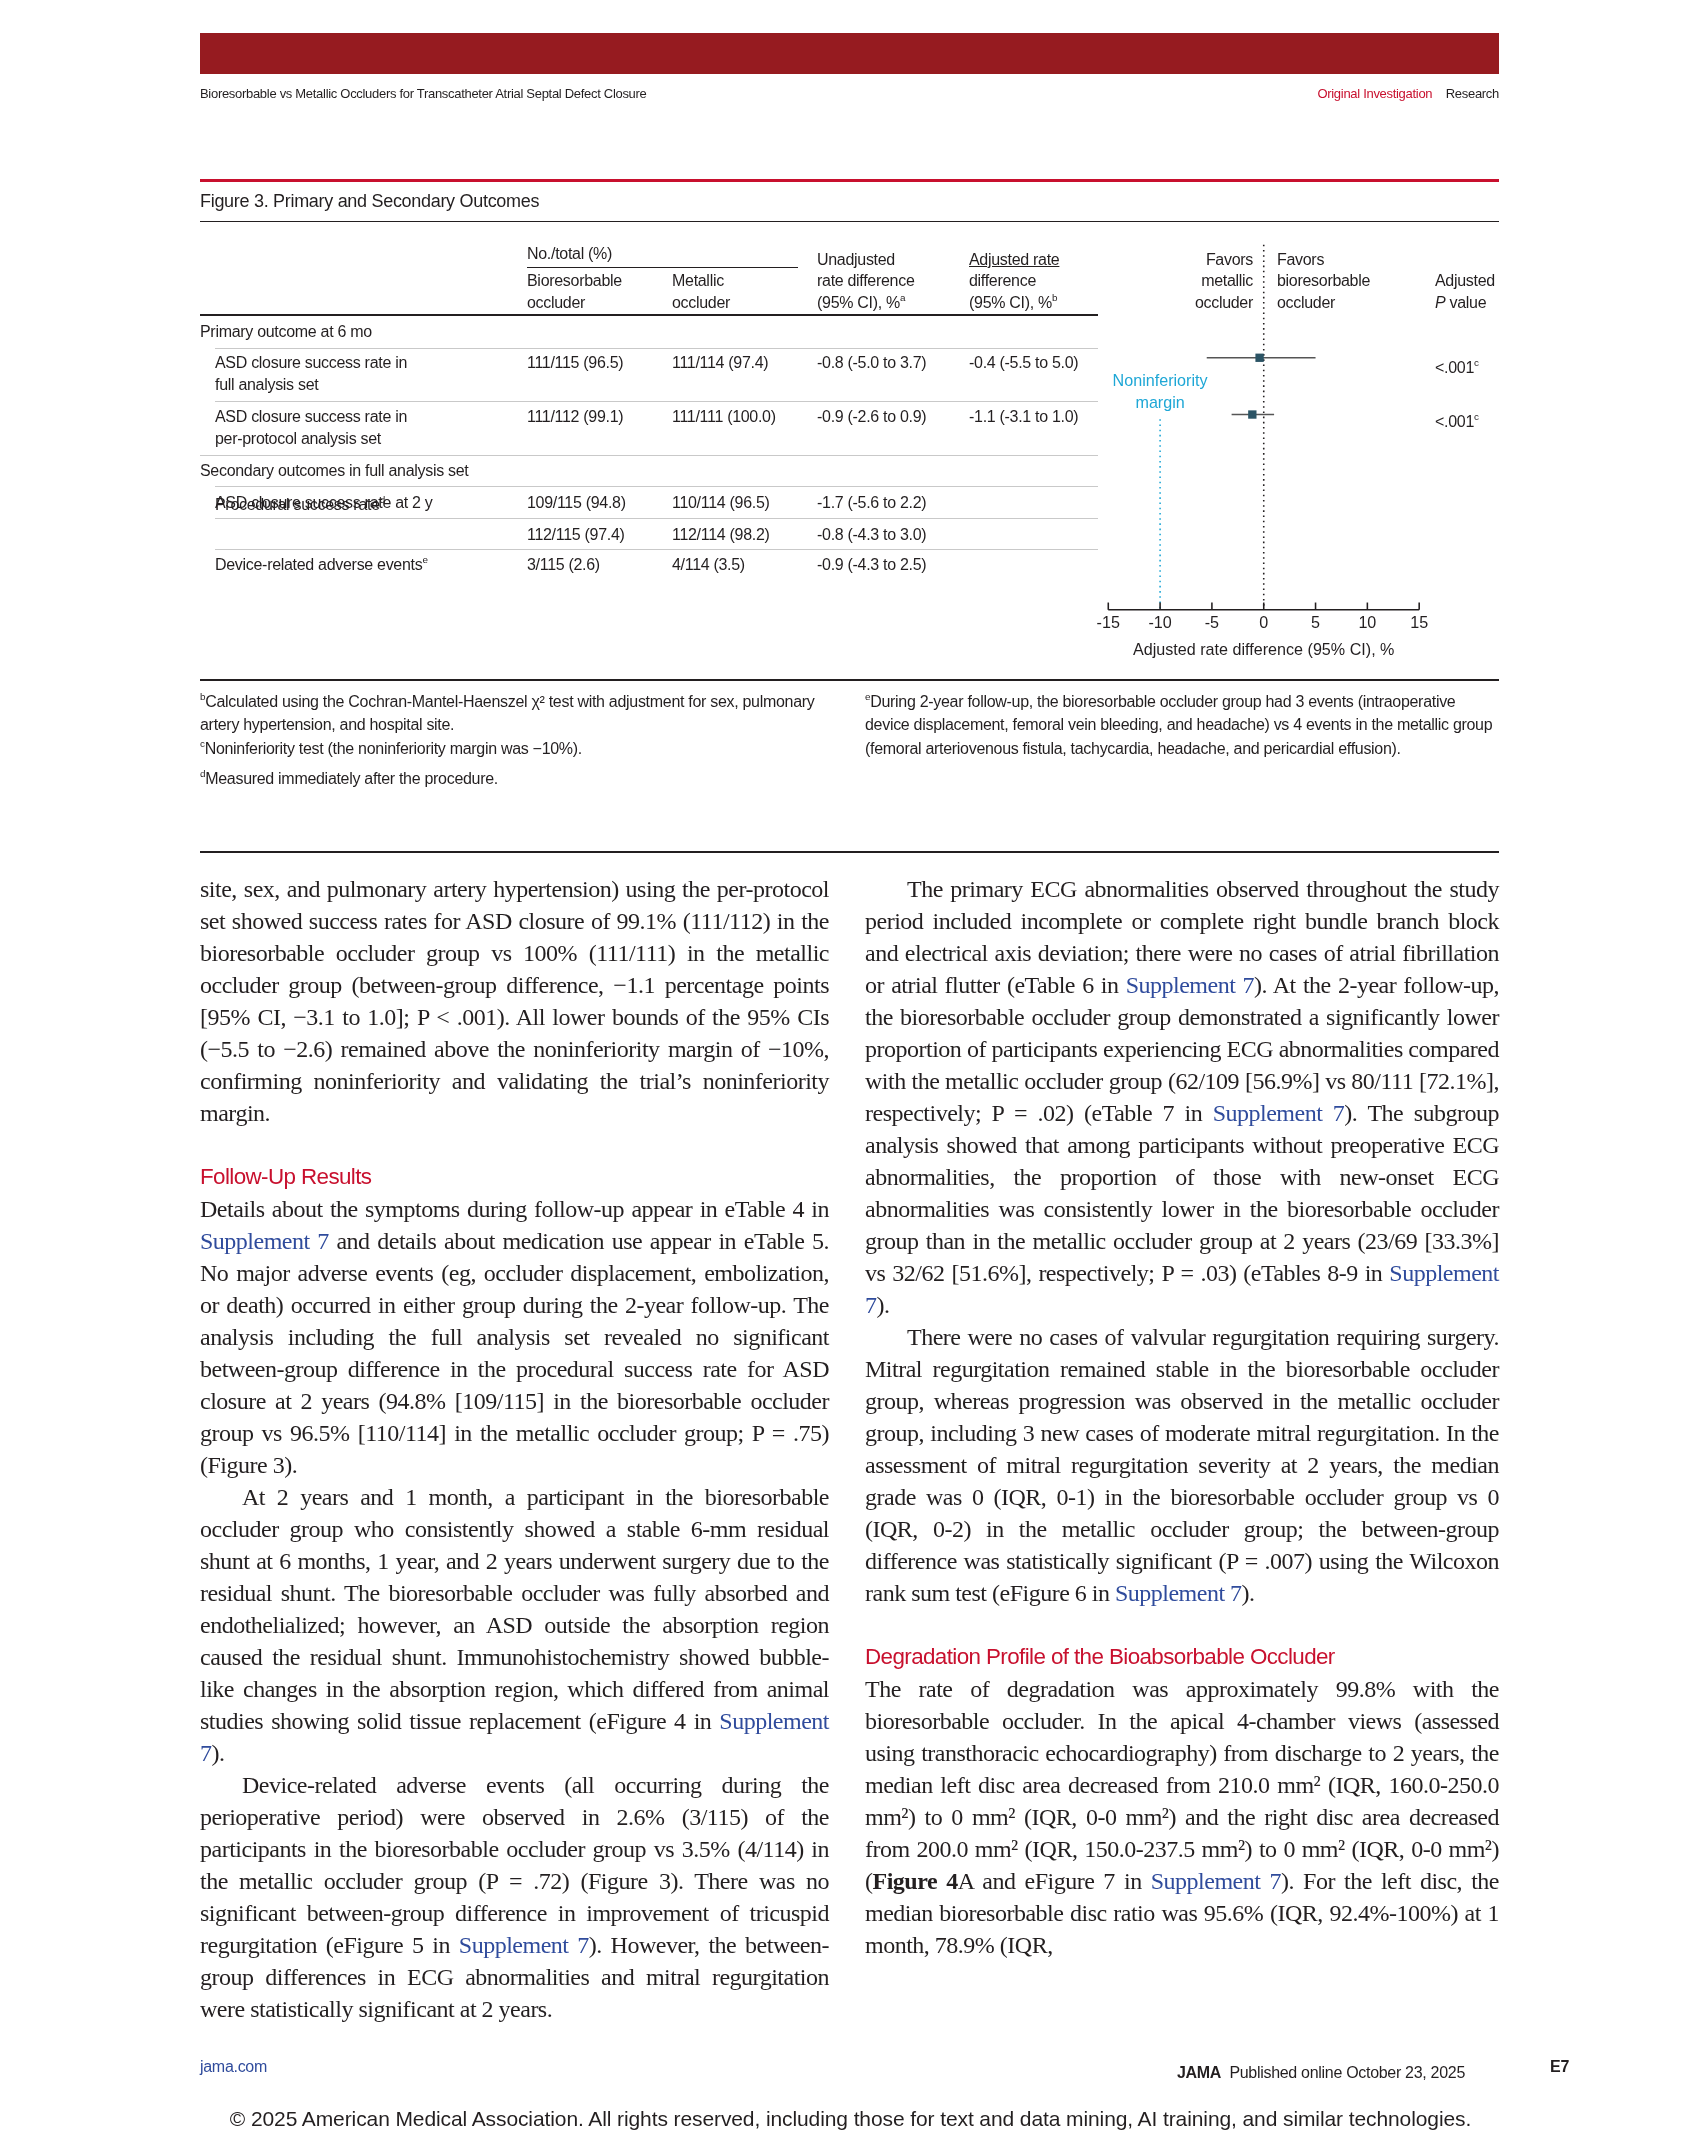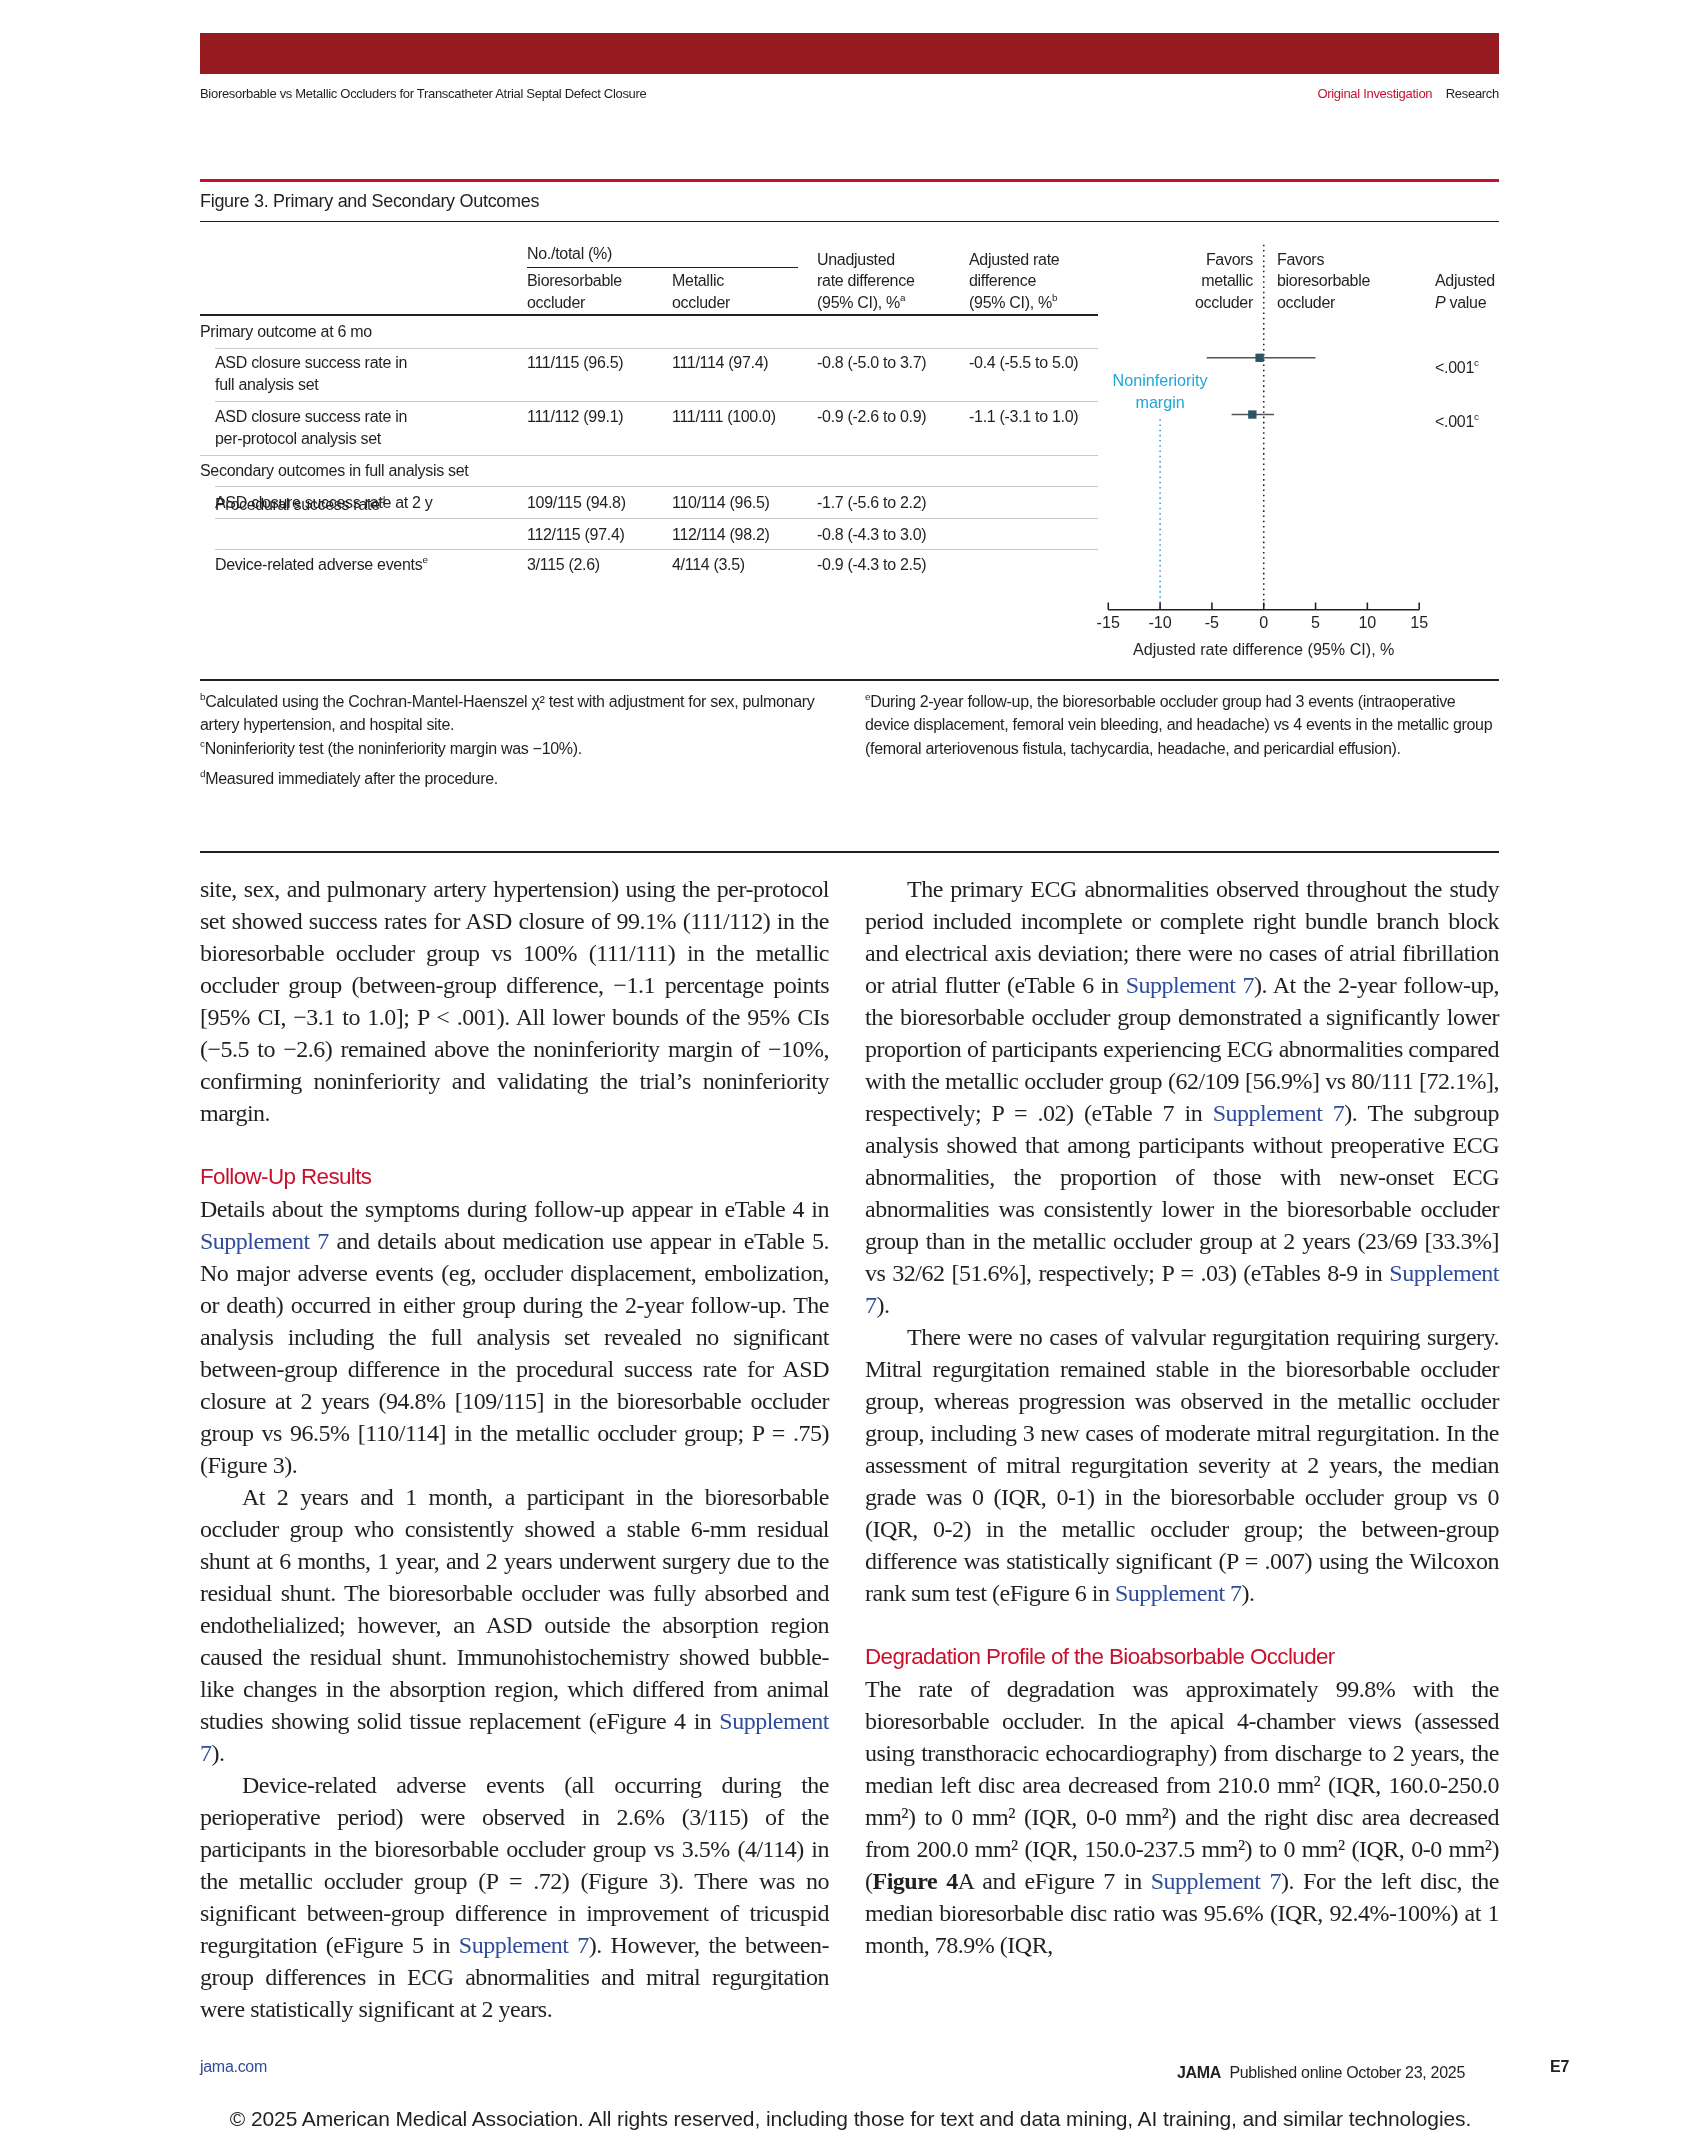--- a/index.html
+++ b/index.html
@@ -47,21 +47,21 @@
 <div class="sans">
   <div class="hd" style="left:527px; top:243px;">No./total (%)</div>
   <div class="rule" style="left:527px; top:267px; width:271px; height:1px;"></div>
   <div class="hd" style="left:527px; top:270px;">Bioresorbable</div>
   <div class="hd" style="left:527px; top:292px;">occluder</div>
   <div class="hd" style="left:672px; top:270px;">Metallic</div>
   <div class="hd" style="left:672px; top:292px;">occluder</div>
   <div class="hd" style="left:817px; top:249px;">Unadjusted</div>
   <div class="hd" style="left:817px; top:270px;">rate difference</div>
   <div class="hd" style="left:817px; top:292px;"><span>(95% CI), %</span><sup>a</sup></div>
-  <div class="hd" style="left:969px; top:249px;">Adjusted rate</div>
+  <div class="hd" style="left:969px; top:249px;text-decoration:underline;">Adjusted rate</div>
   <div class="hd" style="left:969px; top:270px;">difference</div>
   <div class="hd" style="left:969px; top:292px;"><span>(95% CI), %</span><sup>b</sup></div>
 
   <div class="hd" style="left:1154px; top:249px; width:99px; text-align:right;">Favors</div>
   <div class="hd" style="left:1154px; top:270px; width:99px; text-align:right;">metallic</div>
   <div class="hd" style="left:1154px; top:292px; width:99px; text-align:right;">occluder</div>
   <div class="hd" style="left:1277px; top:249px;">Favors</div>
   <div class="hd" style="left:1277px; top:270px;">bioresorbable</div>
   <div class="hd" style="left:1277px; top:292px;">occluder</div>
   <div class="hd" style="left:1435px; top:270px;">Adjusted</div>

